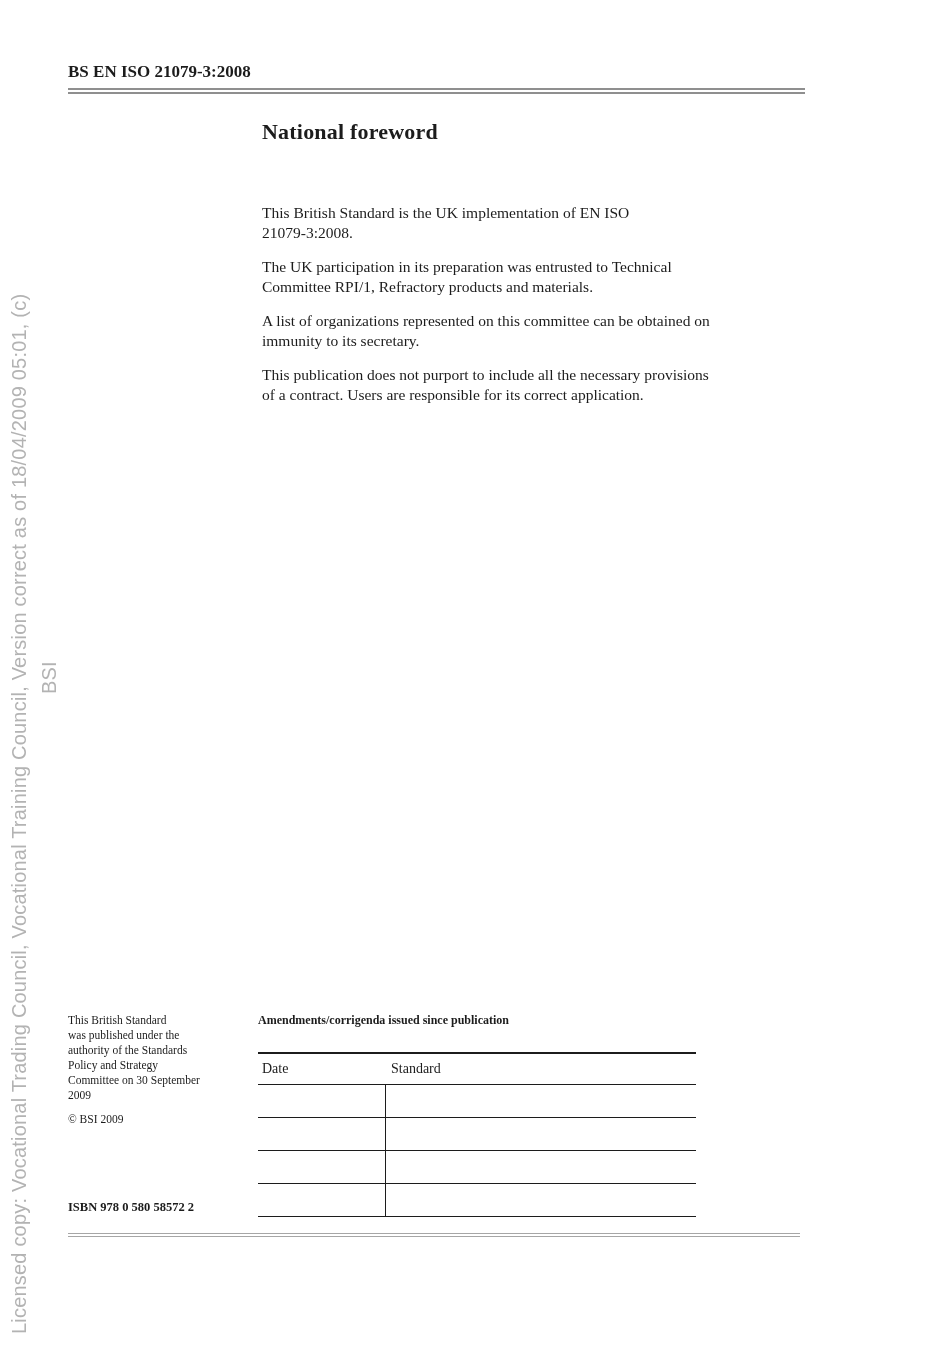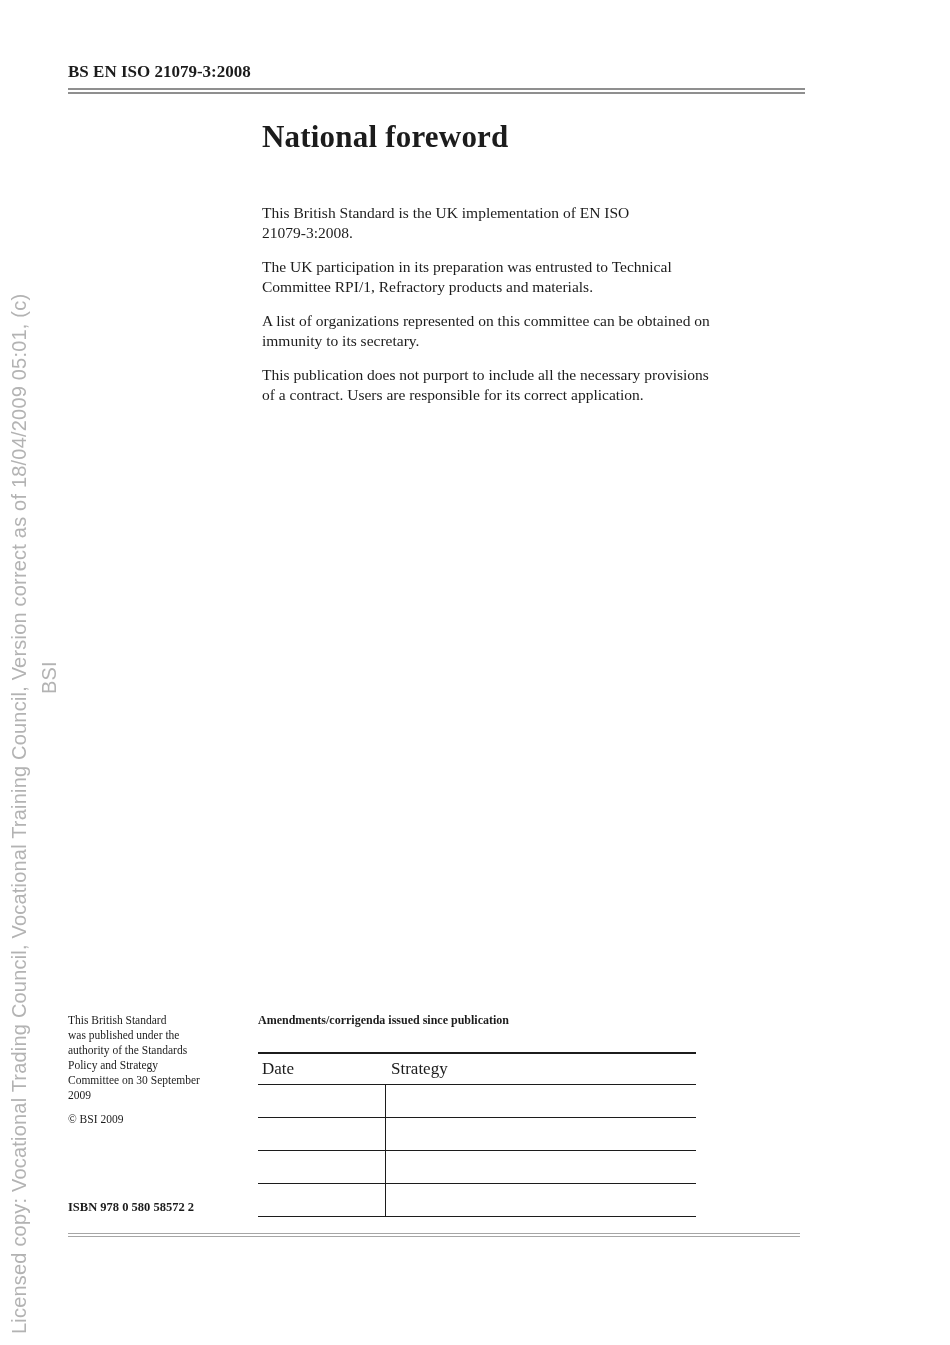--- a/index.html
+++ b/index.html
@@ -39,21 +39,21 @@
     left: 68px; top: 88px;
     width: 737px; height: 6px;
     border-top: 2px solid #8f8f8f;
     border-bottom: 2px solid #8f8f8f;
   }
 
   
   #foreword-title {
     position: absolute;
     left: 262px; top: 119px;
-    font-size: 31px;
+    font-size: 22px;
     font-weight: bold;
     letter-spacing: 0.2px;
   }
   #foreword-paragraphs {
     position: absolute;
     left: 262px; top: 188px;
     width: 545px;
     font-size: 15.5px;
     line-height: 19.5px;
   }
@@ -91,21 +91,21 @@
     position: absolute;
     left: 258px; top: 1013px;
     font-size: 12px;
     font-weight: bold;
   }
   #amendments-table {
     position: absolute;
     left: 258px; top: 1052px;
     width: 438px;
     border-top: 2px solid #1c1c1c;
-    font-size: 17px;
+    font-size: 14px;
   }
   .tbl-header-row {
     display: flex;
     height: 31px;
     align-items: center;
     border-bottom: 1px solid #1c1c1c;
   }
   .tbl-header-row .col-date { width: 127px; padding-left: 4px; }
   .tbl-header-row .col-comments { flex: 1; padding-left: 6px; }
   .tbl-row {
@@ -153,21 +153,21 @@
 Policy and Strategy
 Committee on 30 September
 2009</div>
 <div id="copyright-note">© BSI 2009</div>
 <div id="isbn">ISBN 978 0 580 58572 2</div>
 
 <div id="amendments-title">Amendments/corrigenda issued since publication</div>
 <div id="amendments-table">
   <div class="tbl-header-row">
     <div class="col-date">Date</div>
-    <div class="col-comments">Strategy</div>
+    <div class="col-comments">Standard</div>
   </div>
   <div class="tbl-row">
     <div class="cell-date"></div>
     <div class="cell-comments"></div>
   </div>
   <div class="tbl-row">
     <div class="cell-date"></div>
     <div class="cell-comments"></div>
   </div>
   <div class="tbl-row">

